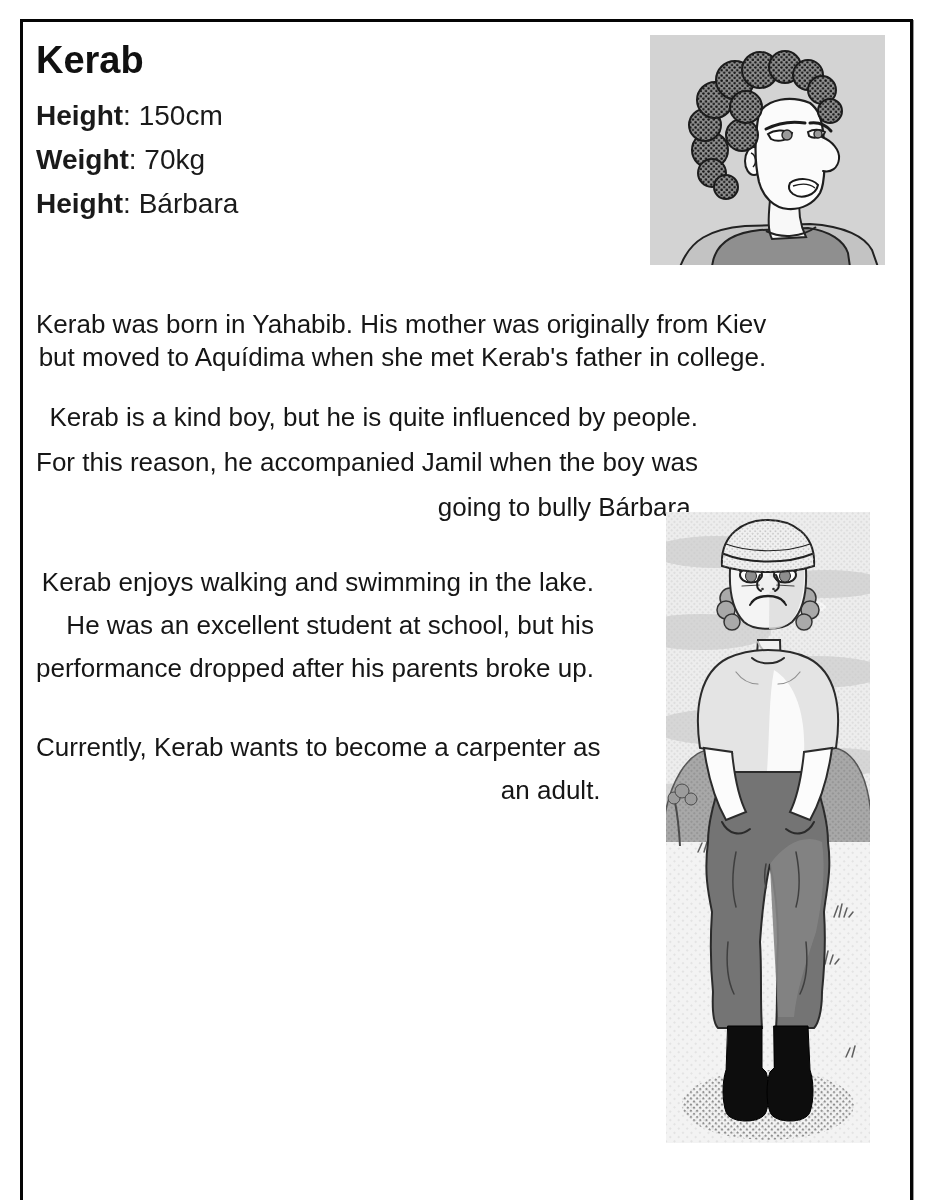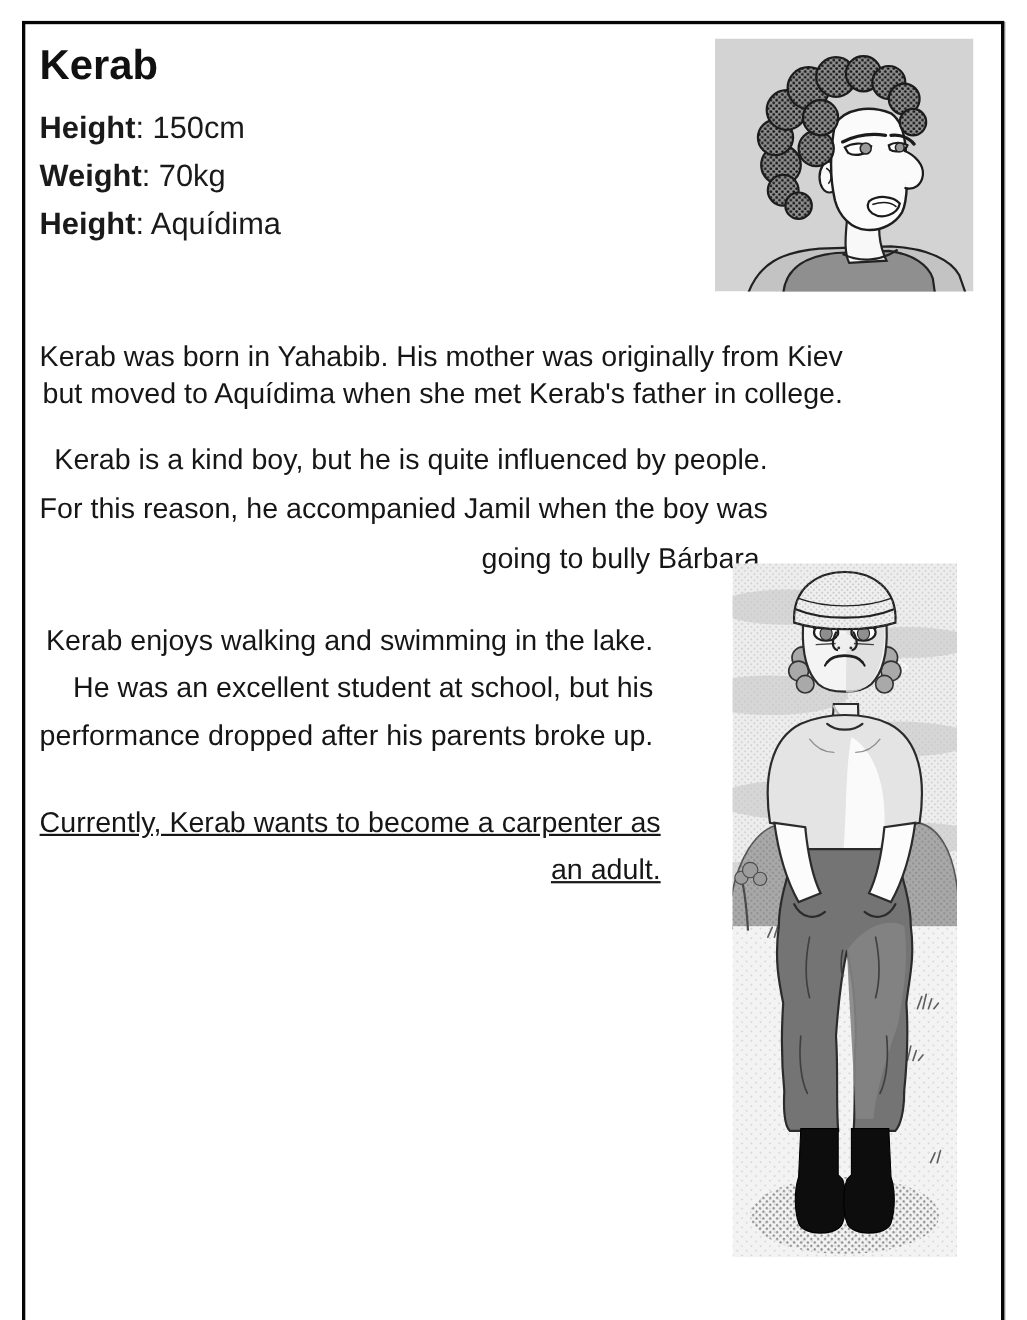--- a/index.html
+++ b/index.html
@@ -17,36 +17,36 @@
     font-size:38px;font-weight:bold;line-height:42px;color:#111;
   }
   .stats{position:absolute;left:13px;top:72px;}
   .stat-row{font-size:28px;line-height:44px;white-space:nowrap;}
   .stat-label{font-weight:bold;}
   .para{position:absolute;left:13px;font-size:26px;white-space:nowrap;color:#161616;text-align:right;}
   .para .line{display:block;}
   .p1{top:286px;line-height:33px;}
   .p2{top:373px;line-height:45px;}
   .p3{top:539px;line-height:43px;}
-  .p4{top:704px;line-height:43px;text-decoration:underline;}
+  .p4{top:704px;line-height:43px;}
   .portrait{position:absolute;left:627px;top:13px;width:235px;height:230px;}
   .fullbody{position:absolute;left:643px;top:490px;width:204px;height:631px;}
   .portrait svg,.fullbody svg{display:block;width:100%;height:100%;}
 </style>
 </head>
 <body>
 
 <div class="frame">
 
   <h1 class="title">Kerab</h1>
 
   <div class="stats">
     <div class="stat-row"><span class="stat-label">Height</span><span class="stat-value">: 150cm</span></div>
     <div class="stat-row"><span class="stat-label">Weight</span><span class="stat-value">: 70kg</span></div>
-    <div class="stat-row"><span class="stat-label">Height</span><span class="stat-value">: Aquídima</span></div>
+    <div class="stat-row"><span class="stat-label">Height</span><span class="stat-value">: Bárbara</span></div>
   </div>
 
   <div class="portrait">
     <svg viewBox="0 0 235 230" xmlns="http://www.w3.org/2000/svg">
       <defs>
         <pattern id="pHair" width="5.2" height="5.2" patternUnits="userSpaceOnUse">
           <rect width="5.2" height="5.2" fill="#8f8f8f"></rect>
           <circle cx="1.4" cy="1.4" r="1.25" fill="#151515"></circle>
           <circle cx="4" cy="4" r="1.25" fill="#151515"></circle>
         </pattern>

